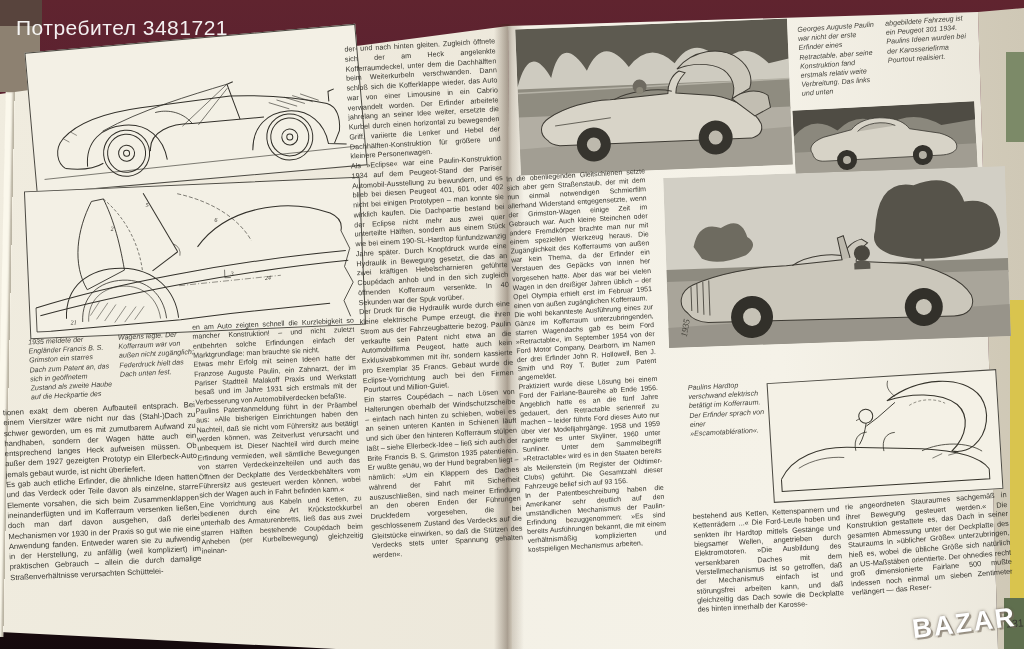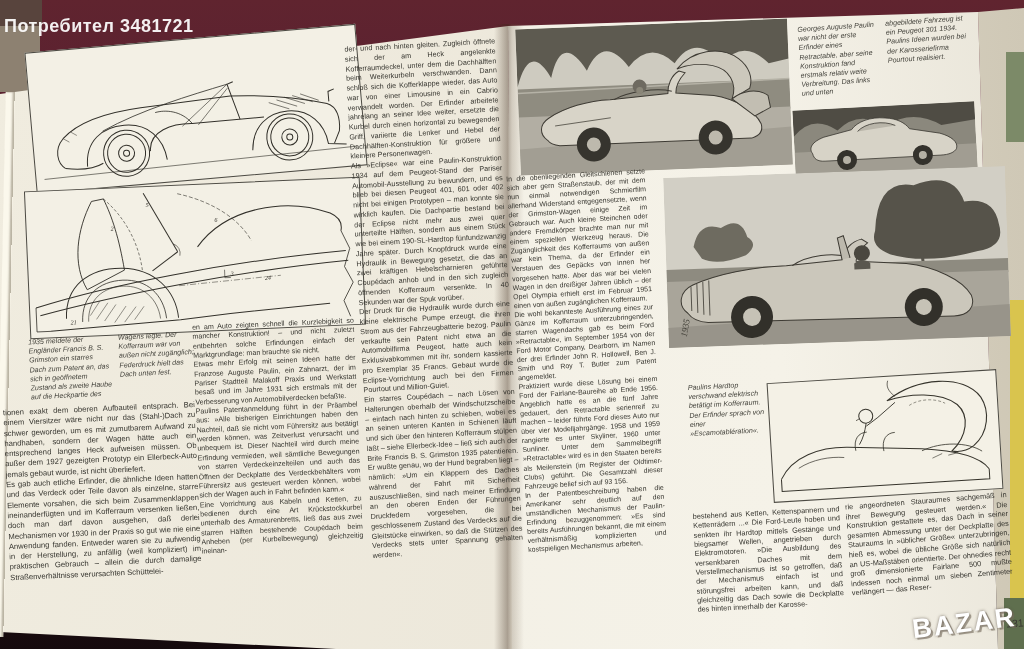--- a/index.html
+++ b/index.html
@@ -28,21 +28,21 @@
   .col{position:absolute;color:#36352f;text-align:justify;white-space:pre-line;overflow:hidden;}
   .body-txt{font-size:7.3px;line-height:9.8px;}
   .caption{font-style:italic;color:#45443d;font-size:7.1px;line-height:9.2px;text-align:left;}
   .cap-cols{display:flex;gap:8px;}
   .cap-cols > div{flex:1;}
 
   .fig-frame{position:absolute;background:#f3f0e5;border:1px solid #4c4a43;box-sizing:border-box;}
   .photo{position:absolute;overflow:hidden;}
   svg{display:block;}
 
-  .wm-user{position:absolute;left:4px;top:16px;font-size:18px;font-weight:700;
+  .wm-user{position:absolute;left:16px;top:16px;font-size:21px;font-weight:400;
     color:rgba(255,255,255,.93);letter-spacing:.5px;}
   .wm-bazar{position:absolute;left:912px;top:608px;font-size:27px;font-weight:bold;
     color:#ffffff;letter-spacing:2px;transform:rotate(-7deg);
     text-shadow:0 0 3px rgba(90,80,70,.8),2px 2px 0 rgba(120,110,95,.6);}
   .pageno{position:absolute;left:1006px;top:617px;font-size:10.5px;color:#3a3933;transform:rotate(-4deg);}
 </style>
 </head>
 <body>
 
 <div id="stage">

